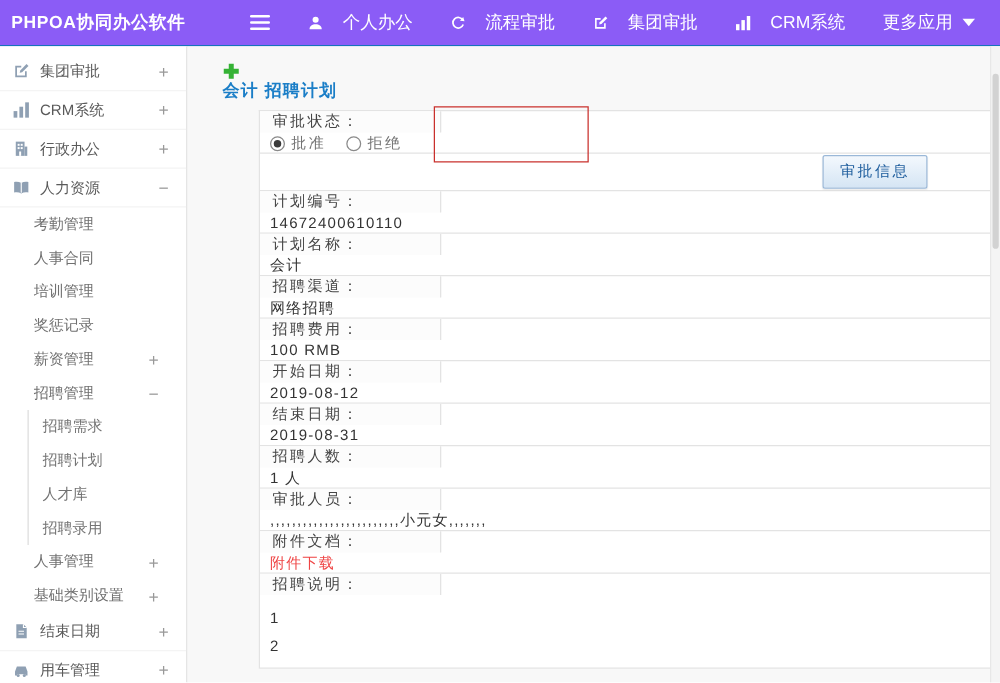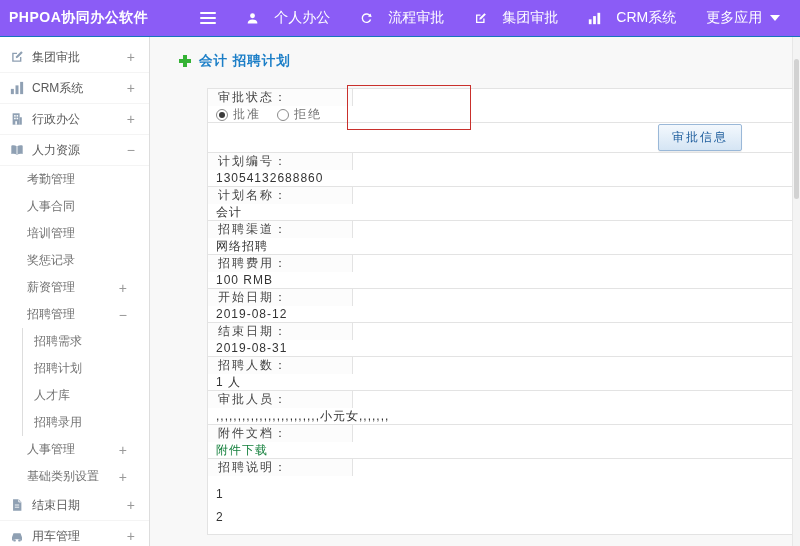--- a/index.html
+++ b/index.html
@@ -31,21 +31,21 @@
   .side-item.lvl0 { height: 31px; padding: 0 14px 0 10px; border-bottom: 1px solid #f4f4f4; }
   .side-item.lvl1 { height: 27px; padding: 0 22px 0 27px; color: #707070; }
   .lvl2-group { margin-left: 22px; border-left: 1px solid #ddd; }
   .side-item.lvl2 { height: 27px; padding: 0 10px 0 11px; color: #737373; }
   .s-icon { width: 16px; margin-right: 6px; color: #8fa0b3; display: flex; align-items: center; }
   .s-label { flex: 1; white-space: nowrap; overflow: hidden; }
   .s-toggle { color: #999; font-size: 14px; line-height: 1; margin-left: 4px; }
 
   
   .main { flex: 1; background: #f8f8f8; padding-top: 13px; position: relative; }
-  .page-title { display: flex; align-items: center; margin-left: 28px; height: 22px; }
+  .page-title { display: flex; margin-left: 28px; height: 22px; flex-direction: column; }
   .plus-icon { margin-right: 7px; display: flex; }
   .title-text { color: #1b7ec7; font-weight: bold; font-size: 13.5px; letter-spacing: 1px; }
 
   .form { position: relative; margin: 16px 0 0 57px; width: 586px; background: #fff; border: 1px solid #e3e3e3; border-bottom: none; }
   .row { display: flex; border-bottom: 1px solid #e3e3e3; flex-direction: column; }
   .r-status { height: 34px; }
   .r-btn { height: 30px; }
   .r-data { height: 34px; }
   .r-tall { height: 76px; }
   .cell { display: flex; align-items: center; }
@@ -60,21 +60,21 @@
   .radio.checked::after { content: ""; position: absolute; left: 2px; top: 2px; width: 6px; height: 6px; border-radius: 50%; background: #3a3a3a; }
 
   .btn-cell { justify-content: flex-end; padding-right: 50px; }
   .approve-btn {
     font-family: inherit; font-size: 12px; font-weight: normal; letter-spacing: 2px;
     color: #1c5c9c; padding: 4px 13px; cursor: pointer;
     background: linear-gradient(#f3f8fd, #d5e5f4); border: 1px solid #9ab8d8; border-radius: 2px;
     box-shadow: 0 1px 1px rgba(0,0,0,.08);
   }
 
-  .link { color: #15803d; text-decoration: none; cursor: pointer; text-align: right; }
+  .link { color: #ef4444; text-decoration: none; cursor: pointer; text-align: right; }
   .multi { flex-direction: column; align-items: flex-start; justify-content: center; gap: 9px; }
 
   .red-box { position: absolute; left: 139px; top: -4px; width: 124px; height: 45px; border: 1px solid #c9302c; pointer-events: none; z-index: 5; }
 
   
   .scrollbar { position: absolute; top: 37px; right: 0; bottom: 0; width: 8px; background: #f4f4f4; border-left: 1px solid #e7e7e7; }
   .scroll-thumb { position: absolute; top: 22px; left: 1px; width: 5px; height: 140px; background: #d2d2d2; border-radius: 3px; }
 </style>
 </head>
 <body>
@@ -279,21 +279,21 @@
 
       <div class="row r-btn">
         <div class="cell label"></div>
         <div class="cell value btn-cell">
           <button class="approve-btn">审批信息</button>
         </div>
       </div>
 
       <div class="row r-data">
         <div class="cell label">计划编号：</div>
-        <div class="cell value">13054132688860</div>
+        <div class="cell value">14672400610110</div>
       </div>
       <div class="row r-data">
         <div class="cell label">计划名称：</div>
         <div class="cell value">会计</div>
       </div>
       <div class="row r-data">
         <div class="cell label">招聘渠道：</div>
         <div class="cell value">网络招聘</div>
       </div>
       <div class="row r-data">

